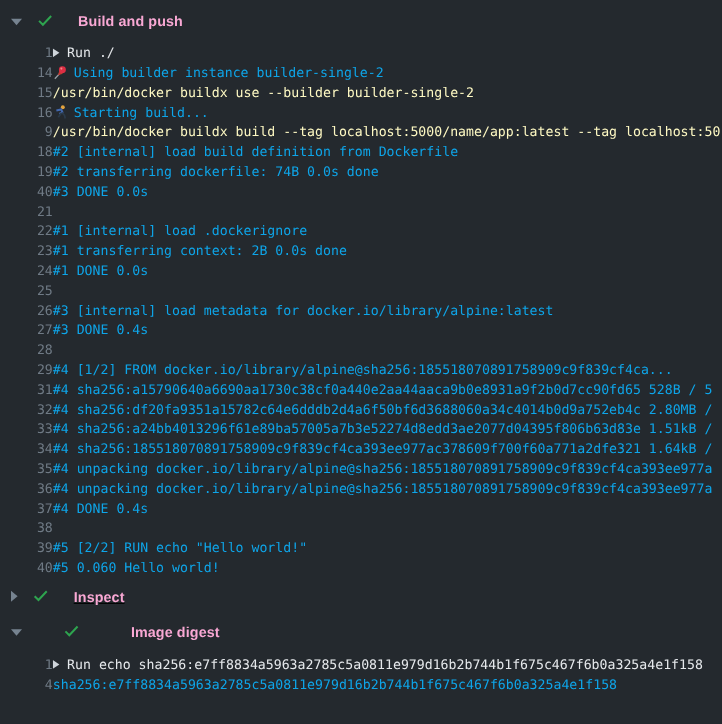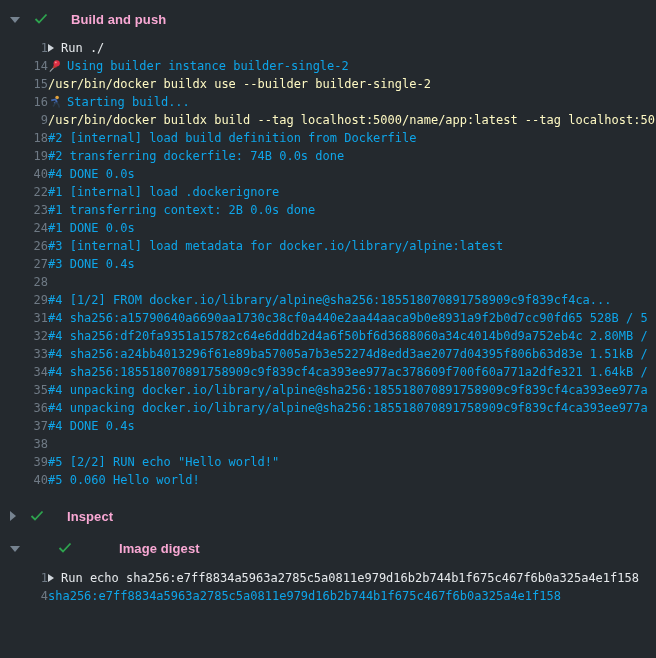--- a/index.html
+++ b/index.html
@@ -76,21 +76,21 @@
     width: 0; height: 0; flex: none;
     border-top: 4px solid transparent;
     border-bottom: 4px solid transparent;
     border-left: 6px solid #cfd5db;
     margin-right: 7px;
   }
   .line-icon { flex: none; width: 13px; height: 14px; margin-right: 6px; display: inline-flex; align-items: center; }
 
   
   .log.build { margin-top: 11px; }
-  .section.inspect .section-header { margin-top: 18px; }
+  .section.inspect .section-header { margin-top: 8px; text-decoration: underline; }
   .section.digest .section-header { margin-top: 14px; gap: 24px; }
   .log.digest { margin-top: 12px; }
 </style>
 </head>
 <body>
 
 <div class="wrap">
 
   <div class="section build">
     <div class="section-header">
@@ -157,39 +157,51 @@
         </div>
         <div class="line">
           <span class="num">19</span>
           <span class="content">
             <span class="txt">#2 transferring dockerfile: 74B 0.0s done</span>
           </span>
         </div>
         <div class="line">
           <span class="num">40</span>
           <span class="content">
-            <span class="txt">#4 DONE 0.0s</span>
+            <span class="txt">#3 DONE 0.0s</span>
+          </span>
+        </div>
+        <div class="line">
+          <span class="num">21</span>
+          <span class="content">
+            <span class="txt"></span>
           </span>
         </div>
         <div class="line">
           <span class="num">22</span>
           <span class="content">
             <span class="txt">#1 [internal] load .dockerignore</span>
           </span>
         </div>
         <div class="line">
           <span class="num">23</span>
           <span class="content">
             <span class="txt">#1 transferring context: 2B 0.0s done</span>
           </span>
         </div>
         <div class="line">
           <span class="num">24</span>
           <span class="content">
             <span class="txt">#1 DONE 0.0s</span>
+          </span>
+        </div>
+        <div class="line">
+          <span class="num">25</span>
+          <span class="content">
+            <span class="txt"></span>
           </span>
         </div>
         <div class="line">
           <span class="num">26</span>
           <span class="content">
             <span class="txt">#3 [internal] load metadata for docker.io/library/alpine:latest</span>
           </span>
         </div>
         <div class="line">
           <span class="num">27</span>

